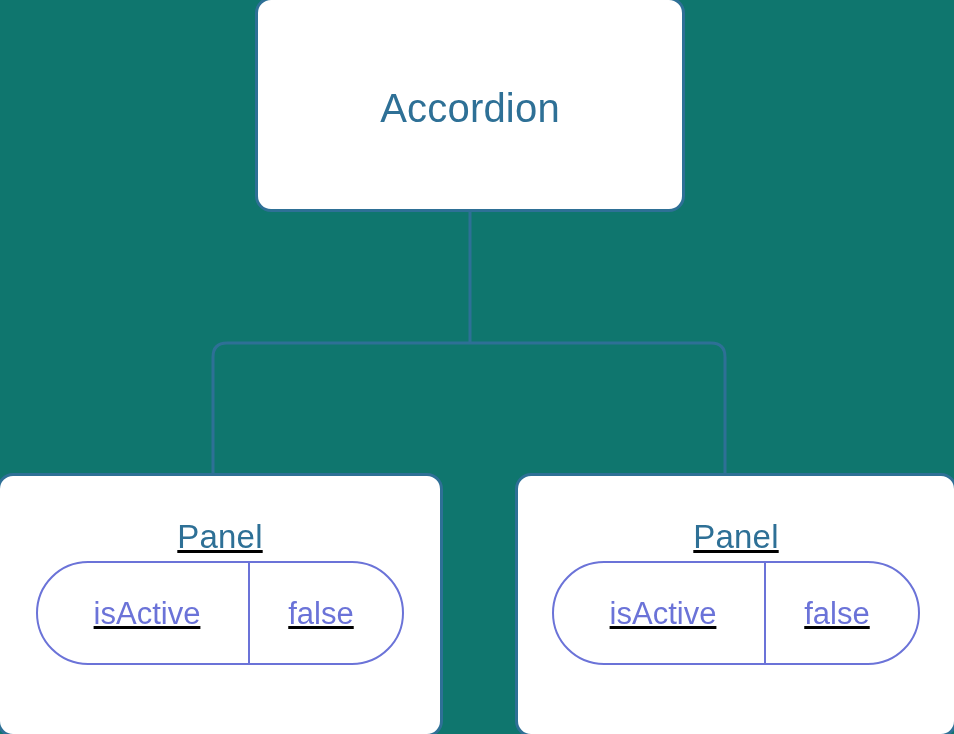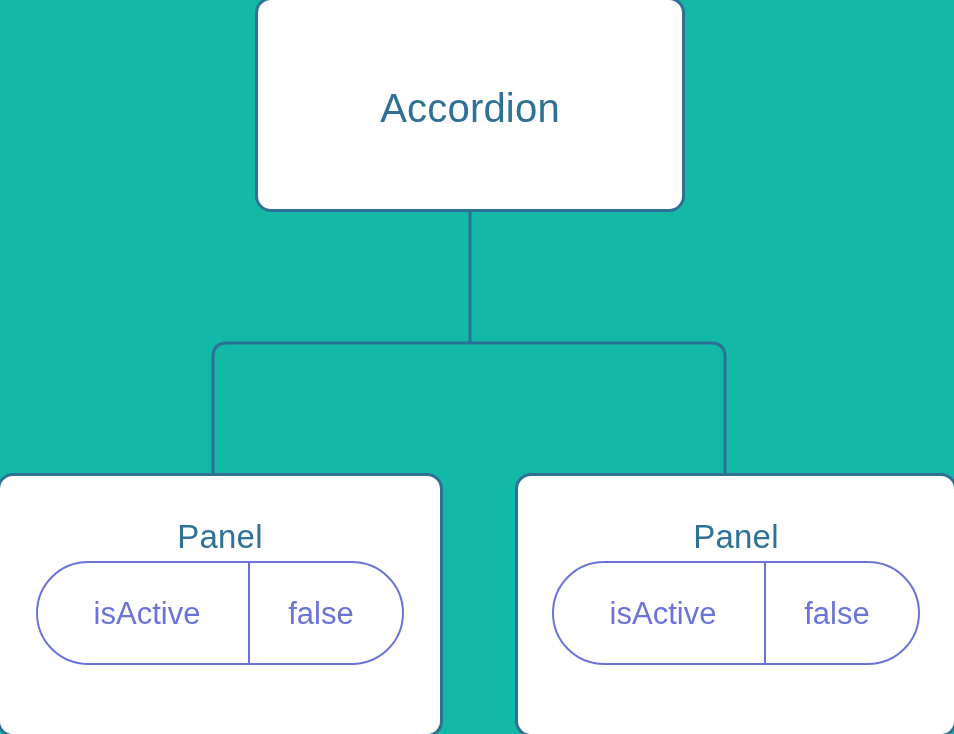--- a/index.html
+++ b/index.html
@@ -12,21 +12,21 @@
     overflow: hidden;
     background: #4c6670;
     font-family: "Liberation Sans", sans-serif;
     -webkit-font-smoothing: antialiased;
   }
 
   #canvas {
     position: relative;
     width: 954px;
     height: 734px;
-    background: #14b8a6;
+    background: #0f766e;
     overflow: hidden;
   }
 
   
   #connectors {
     position: absolute;
     left: 0;
     top: 0;
     width: 954px;
     height: 734px;
@@ -86,20 +86,21 @@
 
   .panel-body {
     position: absolute;
     left: 0;
     right: 0;
     top: 0;
     bottom: 0;
     display: flex;
     flex-direction: column;
     align-items: center;
+    text-decoration: underline;
   }
 
   .panel-body .node-title {
     margin-top: 44px;
     font-size: 33px;
   }
 
   
   .state-chip {
     display: flex;

